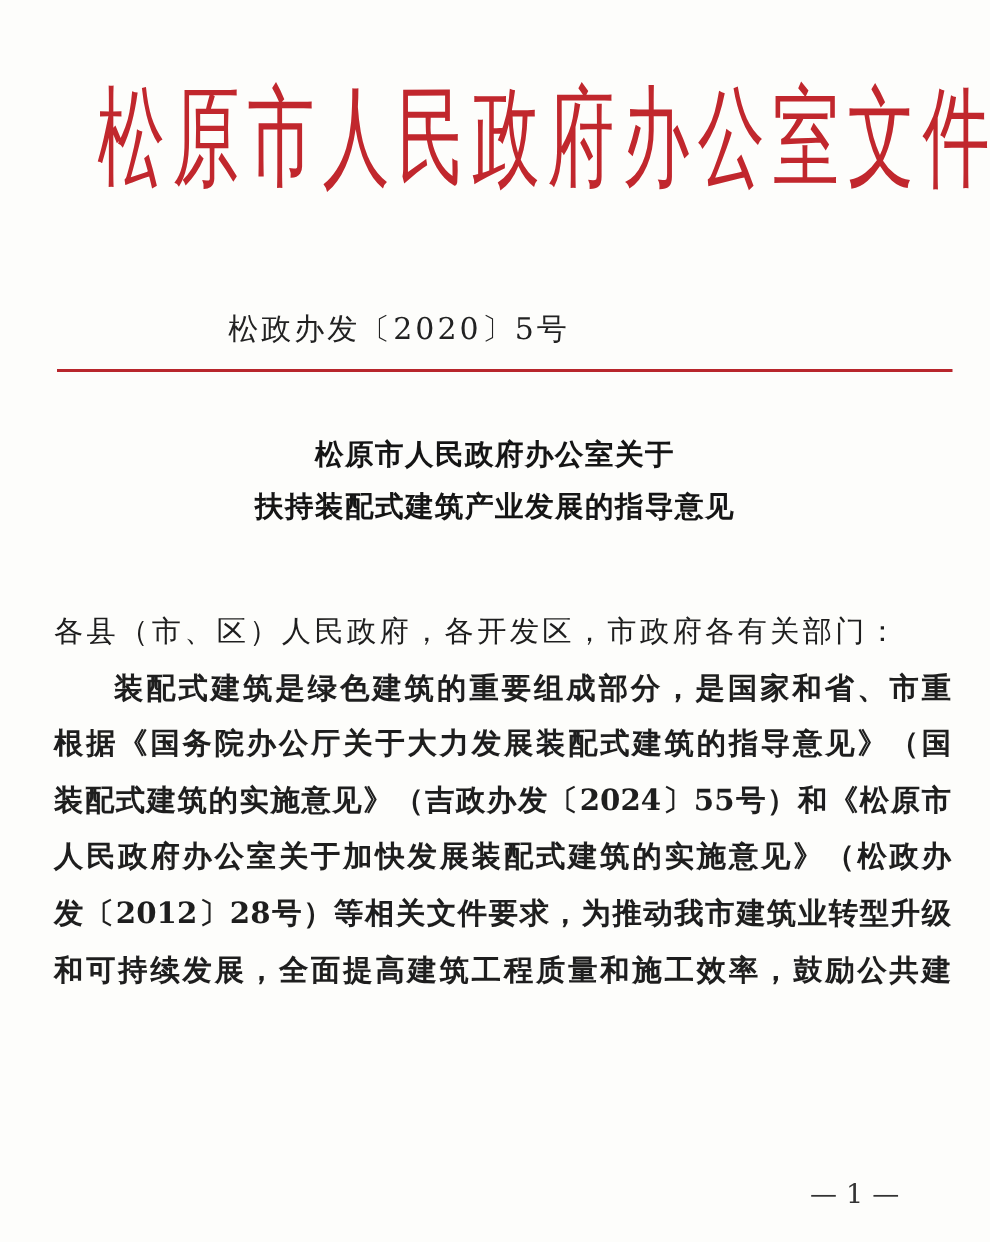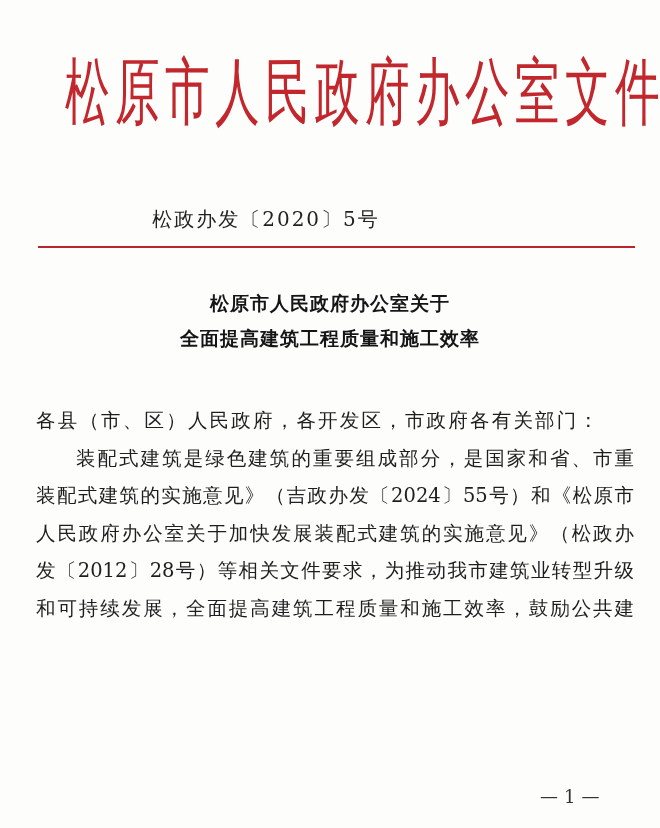--- a/index.html
+++ b/index.html
@@ -90,20 +90,21 @@
       text-align: right;
     }
     .body-text .line.indent {
       padding-left: 40px;
     }
     .body-text .line span.txt {
       display: block;
       width: 100%;
       text-align: justify;
       text-align-last: justify;
+      font-weight: bold;
     }
     .page-number {
       position: absolute;
       left: 540px;
       top: 786px;
       font-size: 18px;
       letter-spacing: 6px;
       color: #333;
     }
   </style>
@@ -124,27 +125,30 @@
   <span>文</span>
   <span>件</span>
 </div>
 
 <div class="doc-number">松政办发〔2020〕5号</div>
 
 <div class="red-rule"></div>
 
 <div class="title">
   <div>松原市人民政府办公室关于</div>
-  <div>全面提高建筑工程质量和施工效率</div>
+  <div>扶持装配式建筑产业发展的指导意见</div>
 </div>
 
 <div class="body-text">
   <div class="line salutation">各县（市、区）人民政府，各开发区，市政府各有关部门：</div>
   <div class="line indent">
       <span class="txt">装配式建筑是绿色建筑的重要组成部分，是国家和省、市重</span>
+    </div>
+  <div class="line">
+      <span class="txt">根据《国务院办公厅关于大力发展装配式建筑的指导意见》（国</span>
     </div>
   <div class="line">
       <span class="txt">装配式建筑的实施意见》（吉政办发〔2024〕55号）和《松原市</span>
     </div>
   <div class="line">
       <span class="txt">人民政府办公室关于加快发展装配式建筑的实施意见》（松政办</span>
     </div>
   <div class="line">
       <span class="txt">发〔2012〕28号）等相关文件要求，为推动我市建筑业转型升级</span>
     </div>

